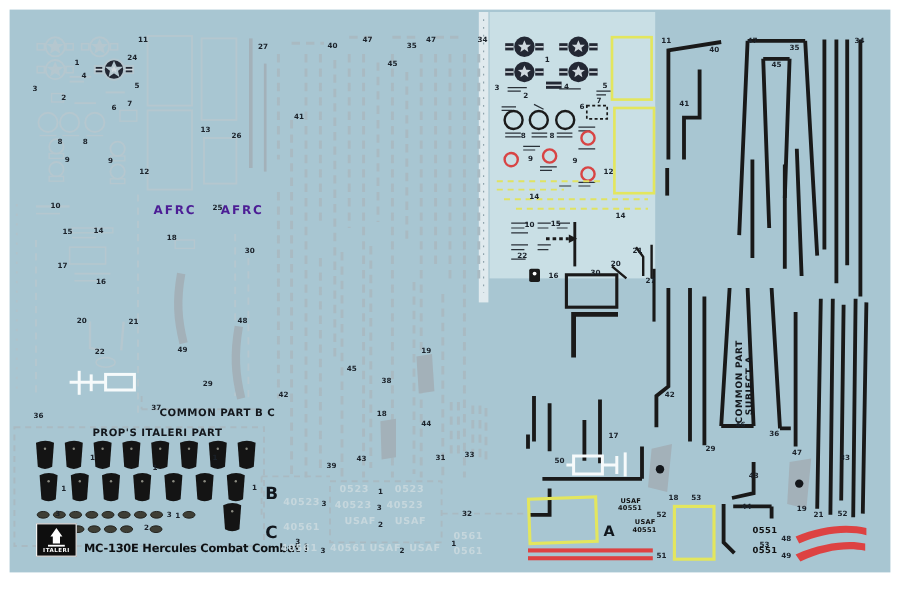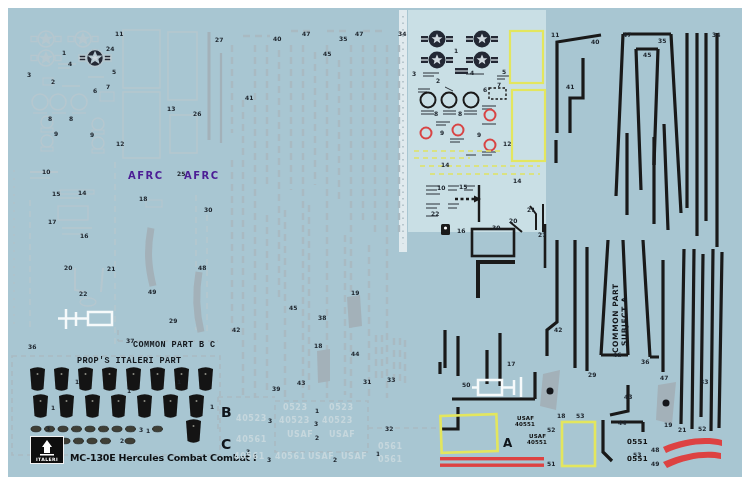--- a/index.html
+++ b/index.html
@@ -7,21 +7,21 @@
   #sheet{position:absolute;left:8px;top:8px;width:734px;height:469px;background:#a8c6d2;}
   #gfx{position:absolute;left:0;top:0;width:750px;height:500px;}
   .layer{position:absolute;left:0;top:0;width:750px;height:500px;pointer-events:none;}
   .lbl{position:absolute;font-weight:bold;font-size:6px;line-height:6px;color:#1b222a;white-space:nowrap;}
   .lbl.letter{font-size:14px;line-height:14px;color:#10151b;}
   .lbl.code{font-size:8px;line-height:8px;color:#c6d7dd;letter-spacing:0.6px;}
   .lbl.codeD{font-size:7px;line-height:7px;color:#101010;letter-spacing:0.4px;}
   .lbl.codeS{font-size:5.5px;line-height:5.5px;color:#101010;letter-spacing:0.2px;}
   .txt{position:absolute;white-space:nowrap;}
   .afrc{font-weight:bold;font-size:10px;line-height:15px;color:#4c1d95;letter-spacing:1.5px;}
-  .h1{font-weight:bold;font-size:8.5px;line-height:9px;color:#14181d;letter-spacing:0.4px;font-family:Liberation Mono, monospace;}
+  .h1{font-weight:bold;font-size:8.5px;line-height:9px;color:#14181d;letter-spacing:0.4px;}
   .ttl{font-weight:bold;font-size:9.5px;line-height:10px;color:#0d1013;letter-spacing:-0.2px;}
   .vert{font-weight:bold;font-size:7.5px;line-height:8px;color:#14181d;letter-spacing:0.6px;
         transform:rotate(-90deg);transform-origin:0 0;}
   #badge{position:absolute;left:30px;top:436px;width:34px;height:28px;background:#0e0e0e;
          border:1px solid #f2f2f2;box-sizing:border-box;}
   #badge .brand{position:absolute;left:0;right:0;bottom:1px;text-align:center;color:#ffffff;
         font-weight:bold;font-size:4.6px;line-height:5px;letter-spacing:0.4px;}
 </style>
 </head>
 <body>

